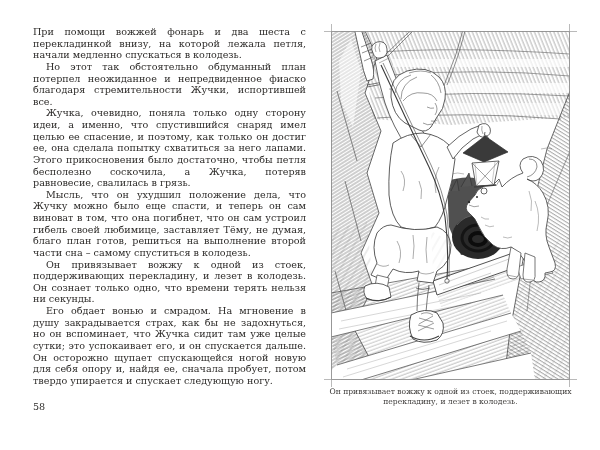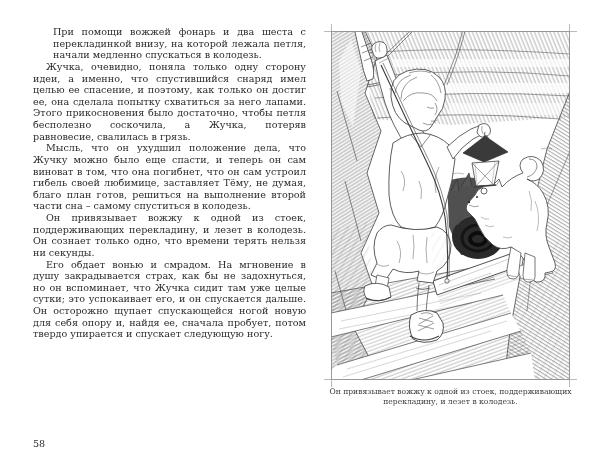--- a/index.html
+++ b/index.html
@@ -7,42 +7,43 @@
     position:relative;width:600px;height:450px;background:#ffffff;
     font-family:"DejaVu Serif","Liberation Serif",serif;overflow:hidden;
   }
   
   .textcol{
     position:absolute;left:33px;top:26px;width:273px;
     font-size:9.6px;line-height:11.62px;color:#2d2b29;
     text-align:justify;
   }
   .textcol p{margin:0;text-indent:13px;}
-  .textcol p:first-of-type{text-indent:0;margin-left:20px;}
+  .textcol p:first-of-type{text-indent:0;}
   .pagenum{
-    position:absolute;left:33px;top:401px;font-size:9.6px;color:#2d2b29;margin-top:37px;
+    position:absolute;left:33px;top:401px;font-size:9.6px;color:#2d2b29;
   }
   
   .illus{
     position:absolute;left:331px;top:31px;width:239px;height:349px;margin:0;
   }
   .illus svg{overflow:visible;display:block;}
   .caption{
     position:absolute;left:325px;top:387px;width:251px;
     font-size:7.6px;line-height:10.4px;color:#3e3c3a;text-align:center;
   }
 </style>
 </head>
 <body>
 
 <div class="page">
 
   <div class="textcol">
 
   <p>При помощи вожжей фонарь и два шеста с перекладинкой внизу, на которой лежала петля, начали медленно спускаться в колодезь.</p>
+      <p>Но этот так обстоятельно обдуманный план потерпел неожиданное и непредвиденное фиаско благодаря стремительности Жучки, испортившей все.</p>
       <p>Жучка, очевидно, поняла только одну сторону идеи, а именно, что спустившийся снаряд имел целью ее спасение, и поэтому, как только он достиг ее, она сделала попытку схватиться за него лапами. Этого прикосновения было достаточно, чтобы петля бесполезно соскочила, а Жучка, потеряв равновесие, свалилась в грязь.</p>
       <p>Мысль, что он ухудшил положение дела, что Жучку можно было еще спасти, и теперь он сам виноват в том, что она погибнет, что он сам устроил гибель своей любимице, заставляет Тёму, не думая, благо план готов, решиться на выполнение второй части сна – самому спуститься в колодезь.</p>
       <p>Он привязывает вожжу к одной из стоек, поддерживающих перекладину, и лезет в колодезь. Он сознает только одно, что времени терять нельзя ни секунды.</p>
       <p>Его обдает вонью и смрадом. На мгновение в душу закрадывается страх, как бы не задохнуться, но он вспоминает, что Жучка сидит там уже целые сутки; это успокаивает его, и он спускается дальше. Он осторожно щупает спускающейся ногой новую для себя опору и, найдя ее, сначала пробует, потом твердо упирается и спускает следующую ногу.</p>
     </div>
   <div class="pagenum">58</div>
 
   <figure class="illus">
     <svg width="239" height="349" viewBox="0 0 239 349">
       <defs>

